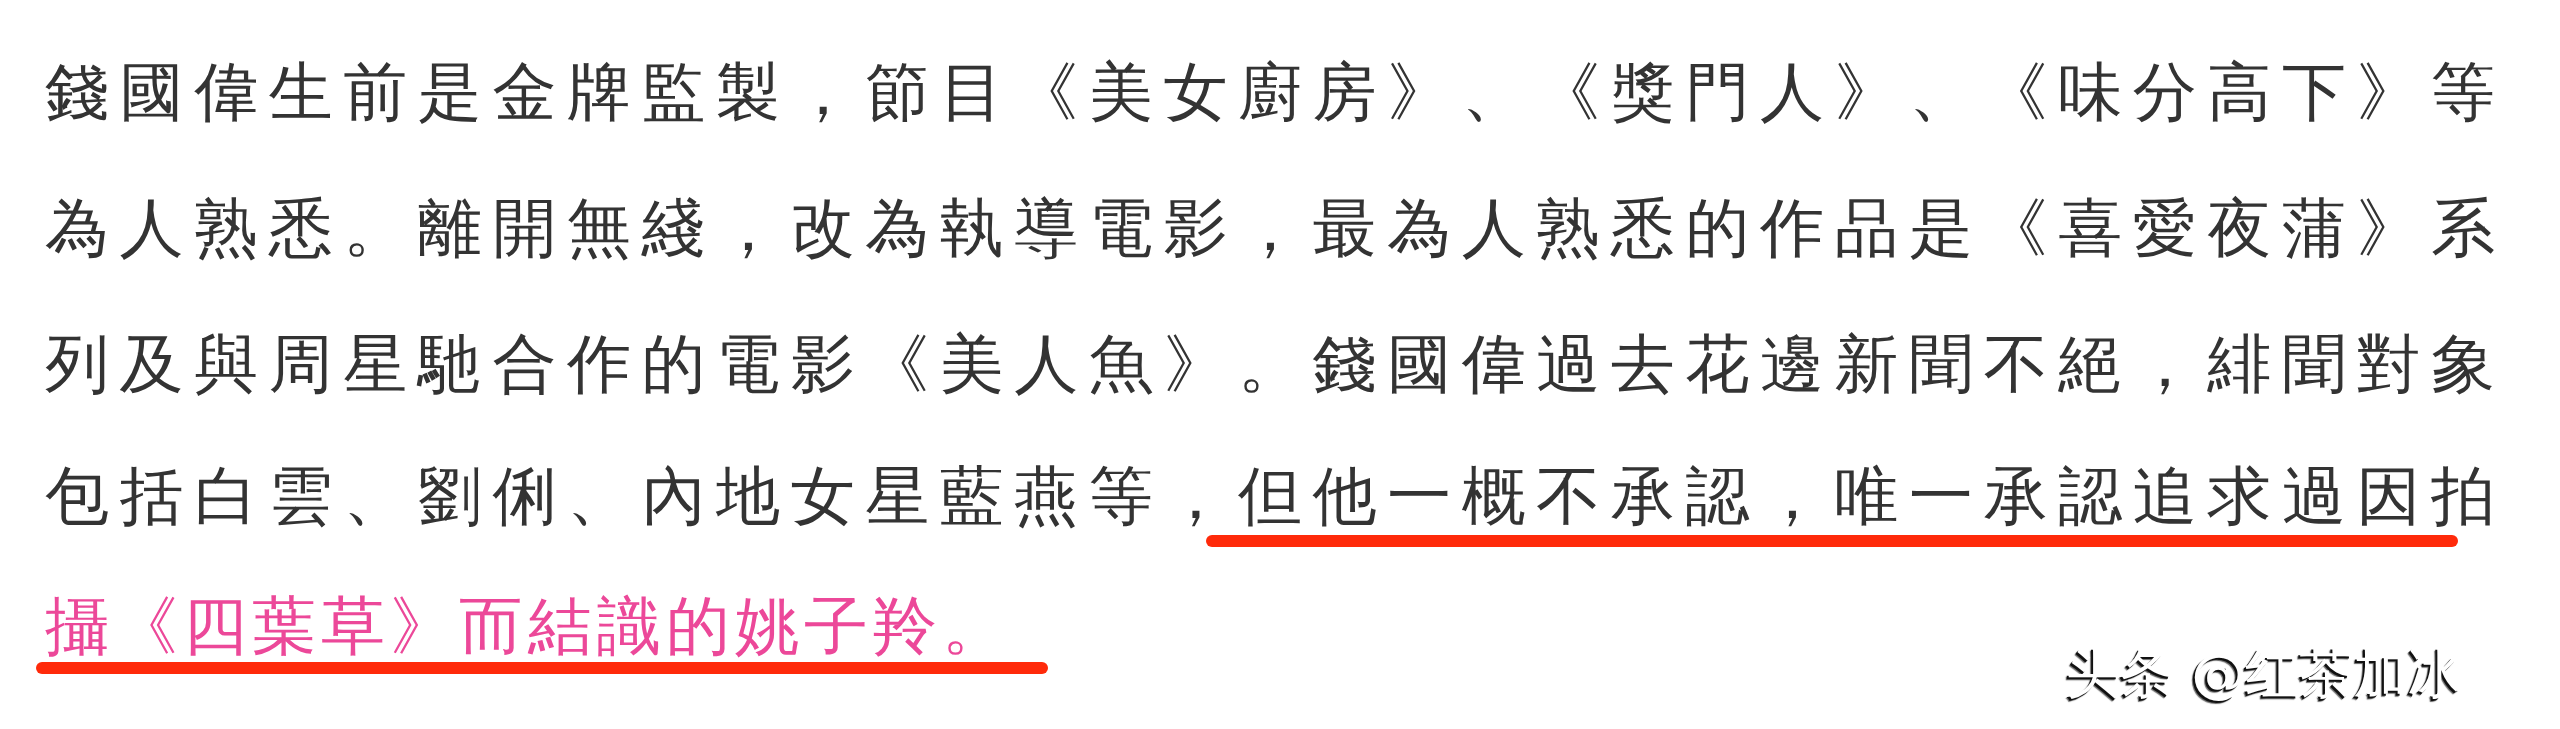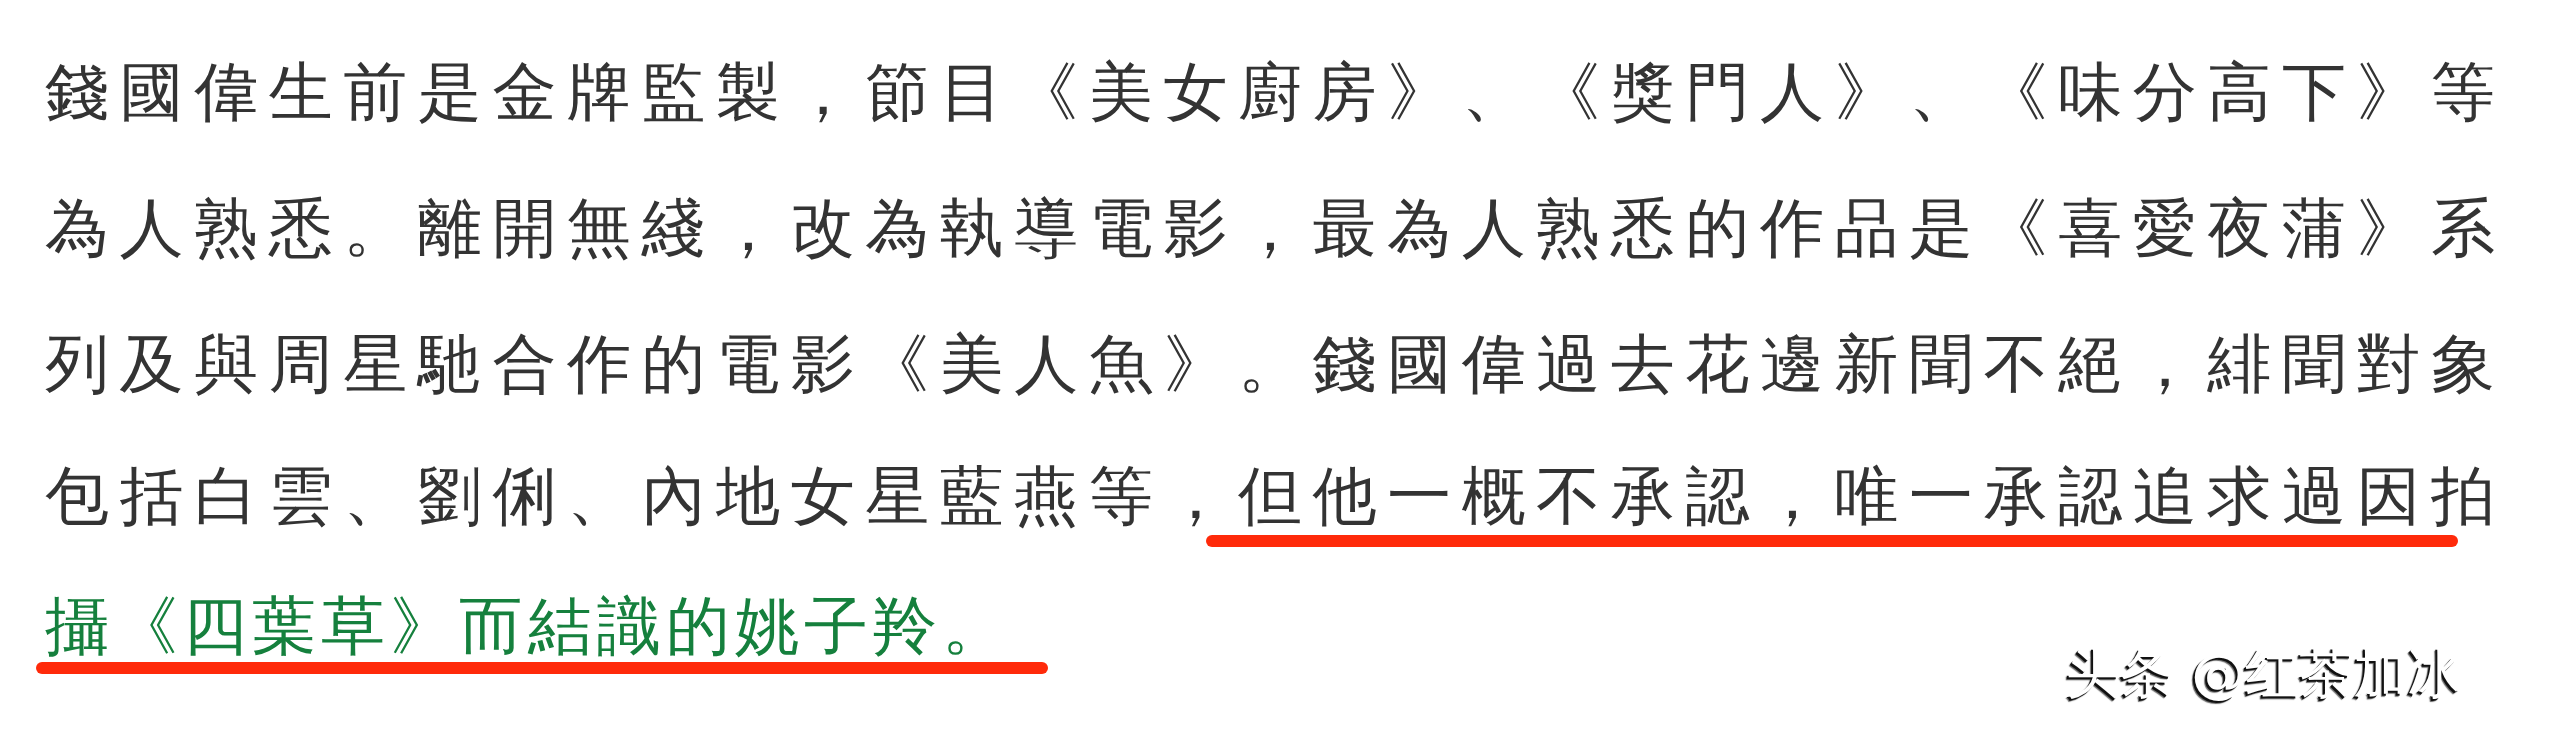--- a/index.html
+++ b/index.html
@@ -192,19 +192,19 @@
       <span class="ch">唯</span>
       <span class="ch">一</span>
       <span class="ch">承</span>
       <span class="ch">認</span>
       <span class="ch">追</span>
       <span class="ch">求</span>
       <span class="ch">過</span>
       <span class="ch">因</span>
       <span class="ch">拍</span>
     </div>
-  <div class="line last" style="top: 586px; color: #15803d;">攝《四葉草》而結識的姚子羚。</div>
+  <div class="line last" style="top: 586px; color: #ec4899;">攝《四葉草》而結識的姚子羚。</div>
 
   <div class="underline" style="left: 1206px; top: 535px; width: 1252px; background: rgb(255, 42, 10);"></div>
   <div class="underline" style="left: 36px; top: 662px; width: 1012px; background: rgb(255, 42, 10);"></div>
 
   <div class="watermark">头条 @红茶加冰</div>
 </div>
 
 </body></html>

